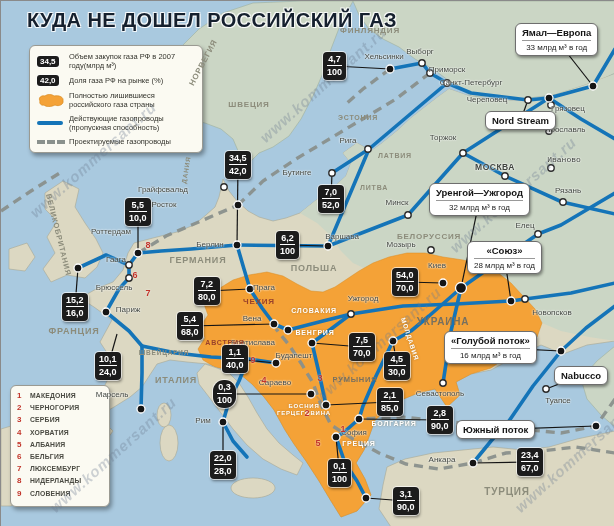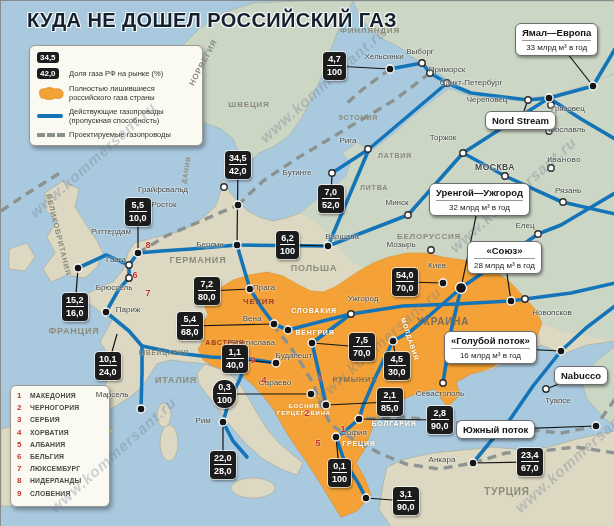--- a/index.html
+++ b/index.html
@@ -191,20 +191,21 @@
   </svg>
 
   <div id="labels">
     <div id="title">КУДА НЕ ДОШЕЛ РОССИЙСКИЙ ГАЗ</div>
 
     <div id="legend">
       <div class="lrow">
         <div class="lico">
             <span class="minibox">34,5</span>
           </div>
+        <div class="ltxt">Объем закупок газа РФ в 2007 году(млрд м³)</div>
       </div>
       <div class="lrow">
         <div class="lico">
             <span class="minibox">42,0</span>
           </div>
         <div class="ltxt">Доля газа РФ на рынке (%)</div>
       </div>
       <div class="lrow">
         <div class="lico">
           <svg width="28" height="15" viewBox="0 0 28 15">

